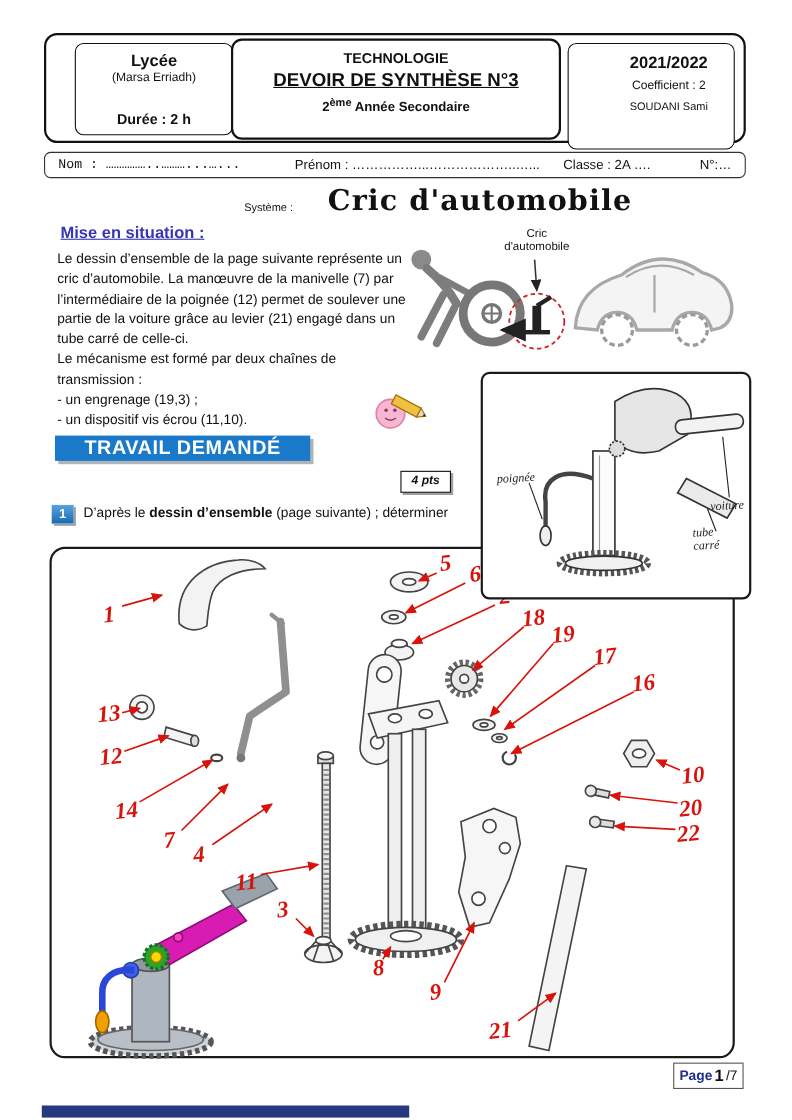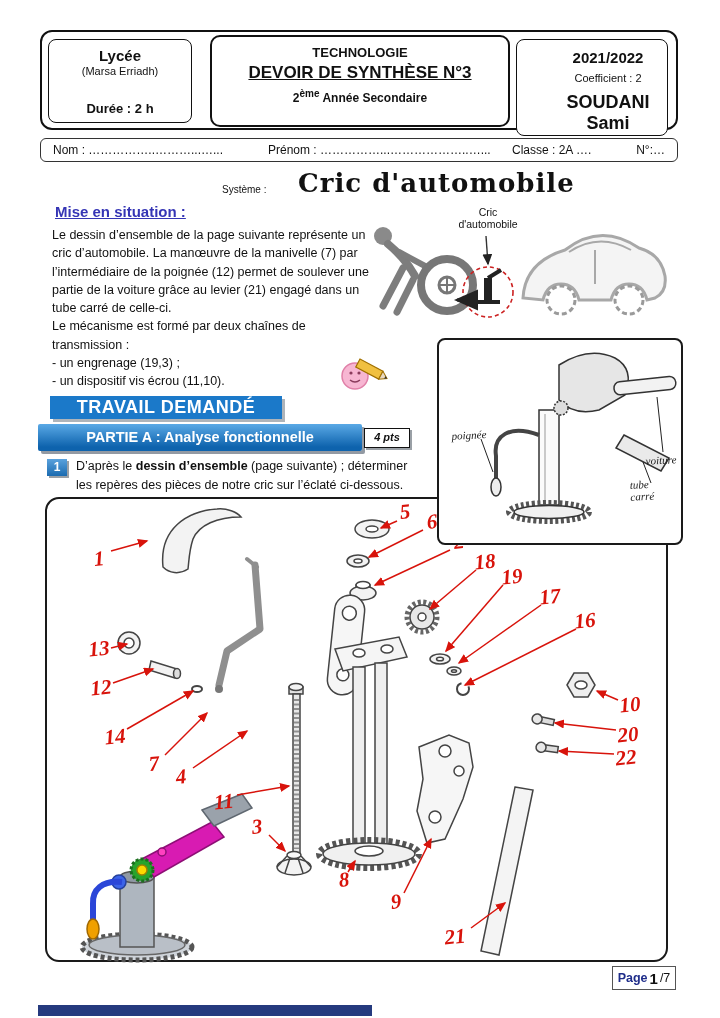--- a/index.html
+++ b/index.html
@@ -3,36 +3,36 @@
 <meta charset="utf-8">
 <style>
   * { box-sizing: border-box; }
   html,body { margin:0; padding:0; }
   body { width:720px; height:1018px; background:#fff; font-family:"Liberation Sans", sans-serif; color:#111; overflow:hidden; }
   .sheet { position:relative; width:720px; height:1018px; background:#fff; }
 
   
   .hdr-frame { position:absolute; left:40px; top:30px; width:638px; height:100px; border:2px solid #111; border-radius:12px; }
   .hdr-box { position:absolute; border:1.5px solid #111; border-radius:8px; text-align:center; background:#fff; }
-  .hdr-left  { left:6px;  top:7px;  width:144px; height:84px; padding-top:7px; }
+  .hdr-left  { left:26px;  top:7px;  width:144px; height:84px; padding-top:7px; }
   .hdr-center{ left:168px; top:3px;  width:300px; height:92px; border-width:2px; border-radius:10px; padding-top:8px; }
   .hdr-right { left:474px; top:7px;  width:152px; height:97px; padding-top:9px;padding-left:32px; }
   .t-school  { font-weight:bold; font-size:15px; }
   .t-loc     { font-size:11px; margin-top:1px; }
   .t-dur     { font-weight:bold; font-size:13px; margin-top:24px; }
   .t-disc    { font-weight:bold; font-size:13px; }
   .t-title   { font-weight:bold; font-size:17px; text-decoration:underline; margin-top:3px; }
   .t-grade   { font-weight:bold; font-size:12px; margin-top:5px; }
   .t-year    { font-weight:bold; font-size:15px; }
   .t-coef    { font-size:11px; margin-top:6px; }
-  .t-teacher { font-weight:bold; font-size:18px; margin-top:8px; }
+  .t-teacher { font-weight:normal; font-size:10px; margin-top:8px; }
 
   
   .id-row { position:absolute; left:40px; top:138px; width:638px; height:24px; border:1.5px solid #333; border-radius:6px; display:flex; align-items:center; font-size:12px; padding:0 12px; }
-  .id-nom { width:215px; } .id-prenom { flex:1; } .id-classe { width:105px; } .id-num { width:48px; text-align:right; }
+  .id-nom { width:215px;font-family:Liberation Mono, monospace; } .id-prenom { flex:1; } .id-classe { width:105px; } .id-num { width:48px; text-align:right; }
 
   
   .sys-label { position:absolute; left:222px; top:184px; font-size:10px; }
   .sys-name  { position:absolute; left:298px; top:168px; font-family:"DejaVu Serif", serif; font-weight:bold; font-size:26px; letter-spacing:1px; }
 
   
   .mise-h { position:absolute; left:55px; top:203px; font-size:15px; font-weight:bold; color:#3535b5; text-decoration:underline; }
   .situation { position:absolute; left:52px; top:226px; width:356px; font-size:12.5px; line-height:18.3px; }
 
   
@@ -165,27 +165,25 @@
       <path d="M12,28 Q17,32 22,28" stroke="#8a3b5c" stroke-width="1.4" fill="none"></path>
       <g transform="rotate(28 32 18)">
         <rect x="18" y="13" width="26" height="9" fill="#f0c040" stroke="#a07000" stroke-width="1.2"></rect>
         <polygon points="44,13 51,17.5 44,22" fill="#e8d8c0" stroke="#a07000" stroke-width="1"></polygon>
         <polygon points="48.5,16 51,17.5 48.5,19" fill="#333"></polygon>
       </g>
     </svg>
   </div>
 
   <div class="banner-travail">TRAVAIL DEMANDÉ</div>
-  <div class="banner-partA">PARTIE A : Analyse fonctionnelle</div>
   <div class="pts-box">4 pts</div>
 
   <div class="q1-num">1</div>
   <div class="q1-text">
     <div class="q1-line"><span>D’après le </span><span class="b">dessin d’ensemble</span><span> (page suivante) ; déterminer</span></div>
-    <div class="q1-line">les repères des pièces de notre cric sur l’éclaté ci-dessous.</div>
   </div>
 
   <div class="diagram-box">
     <svg id="exploded-svg" viewBox="0 0 623 465">
       <g stroke="#444" stroke-width="1.5" fill="#f3f3f3">
 
         <g>
           <path d="M116,68 C112,30 140,12 170,10 C180,9 190,13 194,18 C170,18 152,26 146,40 C142,52 142,62 141,70 C132,76 122,74 116,68 Z"></path>
         </g>
 

